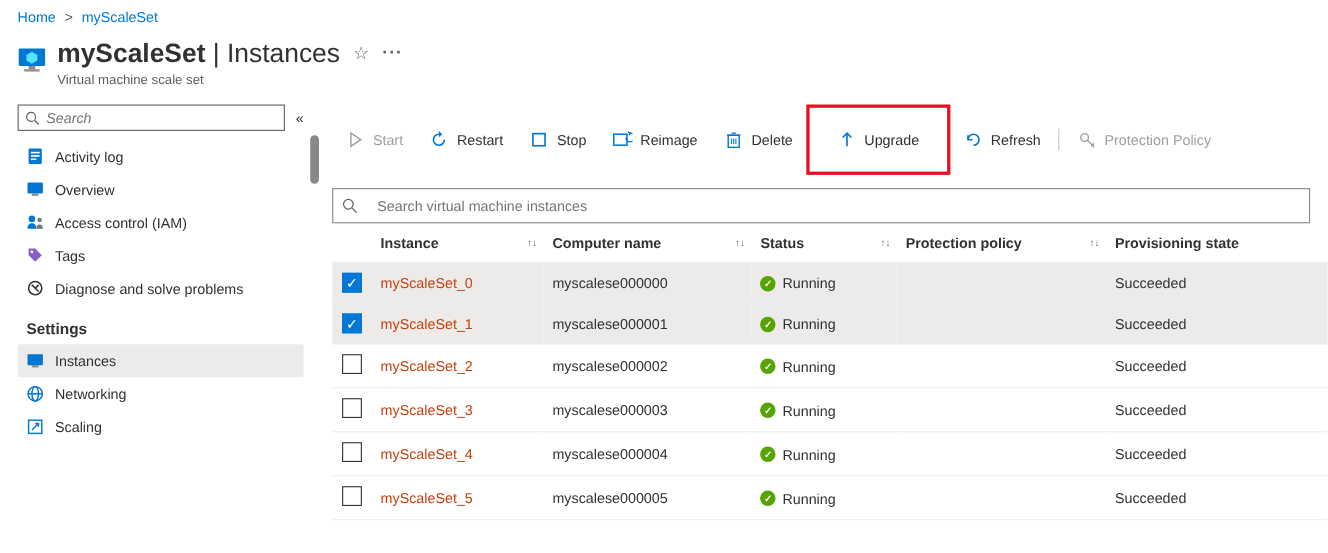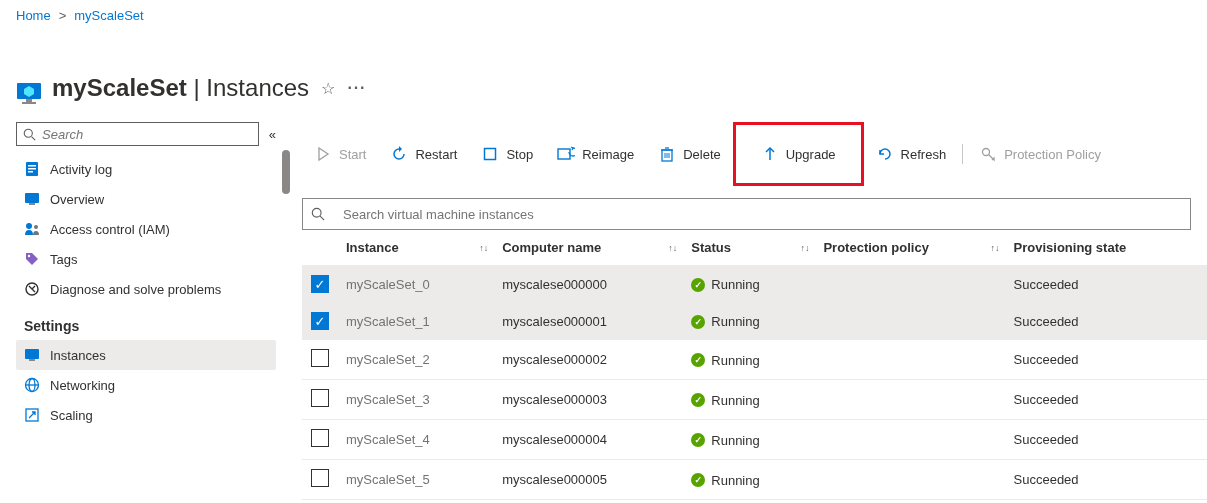--- a/index.html
+++ b/index.html
@@ -2,21 +2,21 @@
 <html><head>
 <meta charset="utf-8">
 <style>
   * { box-sizing: border-box; margin: 0; padding: 0; }
   body { font-family: "Segoe UI", Arial, sans-serif; font-size: 13px; color: #323130; background: #fff; width: 1207px; }
   a { color: #0078d4; text-decoration: none; }
 
   .breadcrumb { padding: 8px 16px; font-size: 13px; display: flex; align-items: center; gap: 8px; }
   .breadcrumb .sep { color: #605e5c; }
 
-  .header { padding: 4px 16px 8px 16px; display: flex; align-items: flex-start; margin-top: 39px; }
+  .header { padding: 4px 16px 8px 16px; display: flex; align-items: flex-start; }
   .res-icon { width: 26px; height: 26px; margin-right: 10px; margin-top: 6px; flex-shrink: 0; }
   .title-block { display: flex; flex-direction: column; }
   .title-line { display: flex; align-items: center; gap: 12px; }
   .title-line h1 { font-size: 24px; font-weight: 600; }
   .title-line .thin { font-weight: 400; }
   .subtitle { font-size: 12px; color: #605e5c; margin-top: 2px; }
   .star { color: #605e5c; font-size: 16px; cursor: pointer; }
   .more { color: #605e5c; font-size: 16px; cursor: pointer; letter-spacing: 1px; font-weight:600;}
 
   .layout { display: flex; }
@@ -48,21 +48,21 @@
   table { width: 100%; border-collapse: collapse; margin-top: 0; }
   th { text-align: left; font-weight: 600; font-size: 13px; padding: 10px 8px; border-bottom: 1px solid #edebe9; position: relative; }
   td { padding: 9px 8px; border-bottom: 1px solid #edebe9; font-size: 13px; }
   tr.selected td { background: #edebe9; }
   th.chk, td.chk { width: 36px; text-align: center; }
   .sort-ico { position: absolute; right: 6px; top: 50%; transform: translateY(-50%); color: #605e5c; font-size: 9px; }
   .checkbox { width: 18px; height: 18px; border: 1px solid #323130; display: inline-flex; align-items: center; justify-content: center; background: #fff; cursor: pointer; }
   .checkbox.checked { background: #0078d4; border-color: #0078d4; color: #fff; }
   .status-ok { display: inline-flex; align-items: center; gap: 6px; }
   .ok-dot { width: 14px; height: 14px; border-radius: 50%; background: #57a300; display: inline-flex; align-items: center; justify-content: center; color: #fff; font-size: 9px; font-weight: bold;}
-  .instance-link { color: #737373; }
+  .instance-link { color: #c2410c; }
 
   svg { display: block; }
 </style>
 </head>
 <body>
 
 <div class="breadcrumb">
   <a href="#">Home</a>
   <span class="sep">&gt;</span>
   <a href="#">myScaleSet</a>
@@ -78,20 +78,21 @@
     </svg>
   </div>
   <div class="title-block">
     <div class="title-line">
       <h1>
         <span>myScaleSet</span><span class="thin"> | </span><span class="thin">Instances</span>
       </h1>
       <span class="star">☆</span>
       <span class="more">···</span>
     </div>
+    <div class="subtitle">Virtual machine scale set</div>
   </div>
 </div>
 
 <div class="layout">
   <div class="sidebar">
     <div class="search-row">
       <div class="search-box">
         <span>
           <svg width="13" height="13" viewBox="0 0 16 16">
               <circle cx="6.5" cy="6.5" r="5" stroke="#605e5c" stroke-width="1.3" fill="none"></circle>

